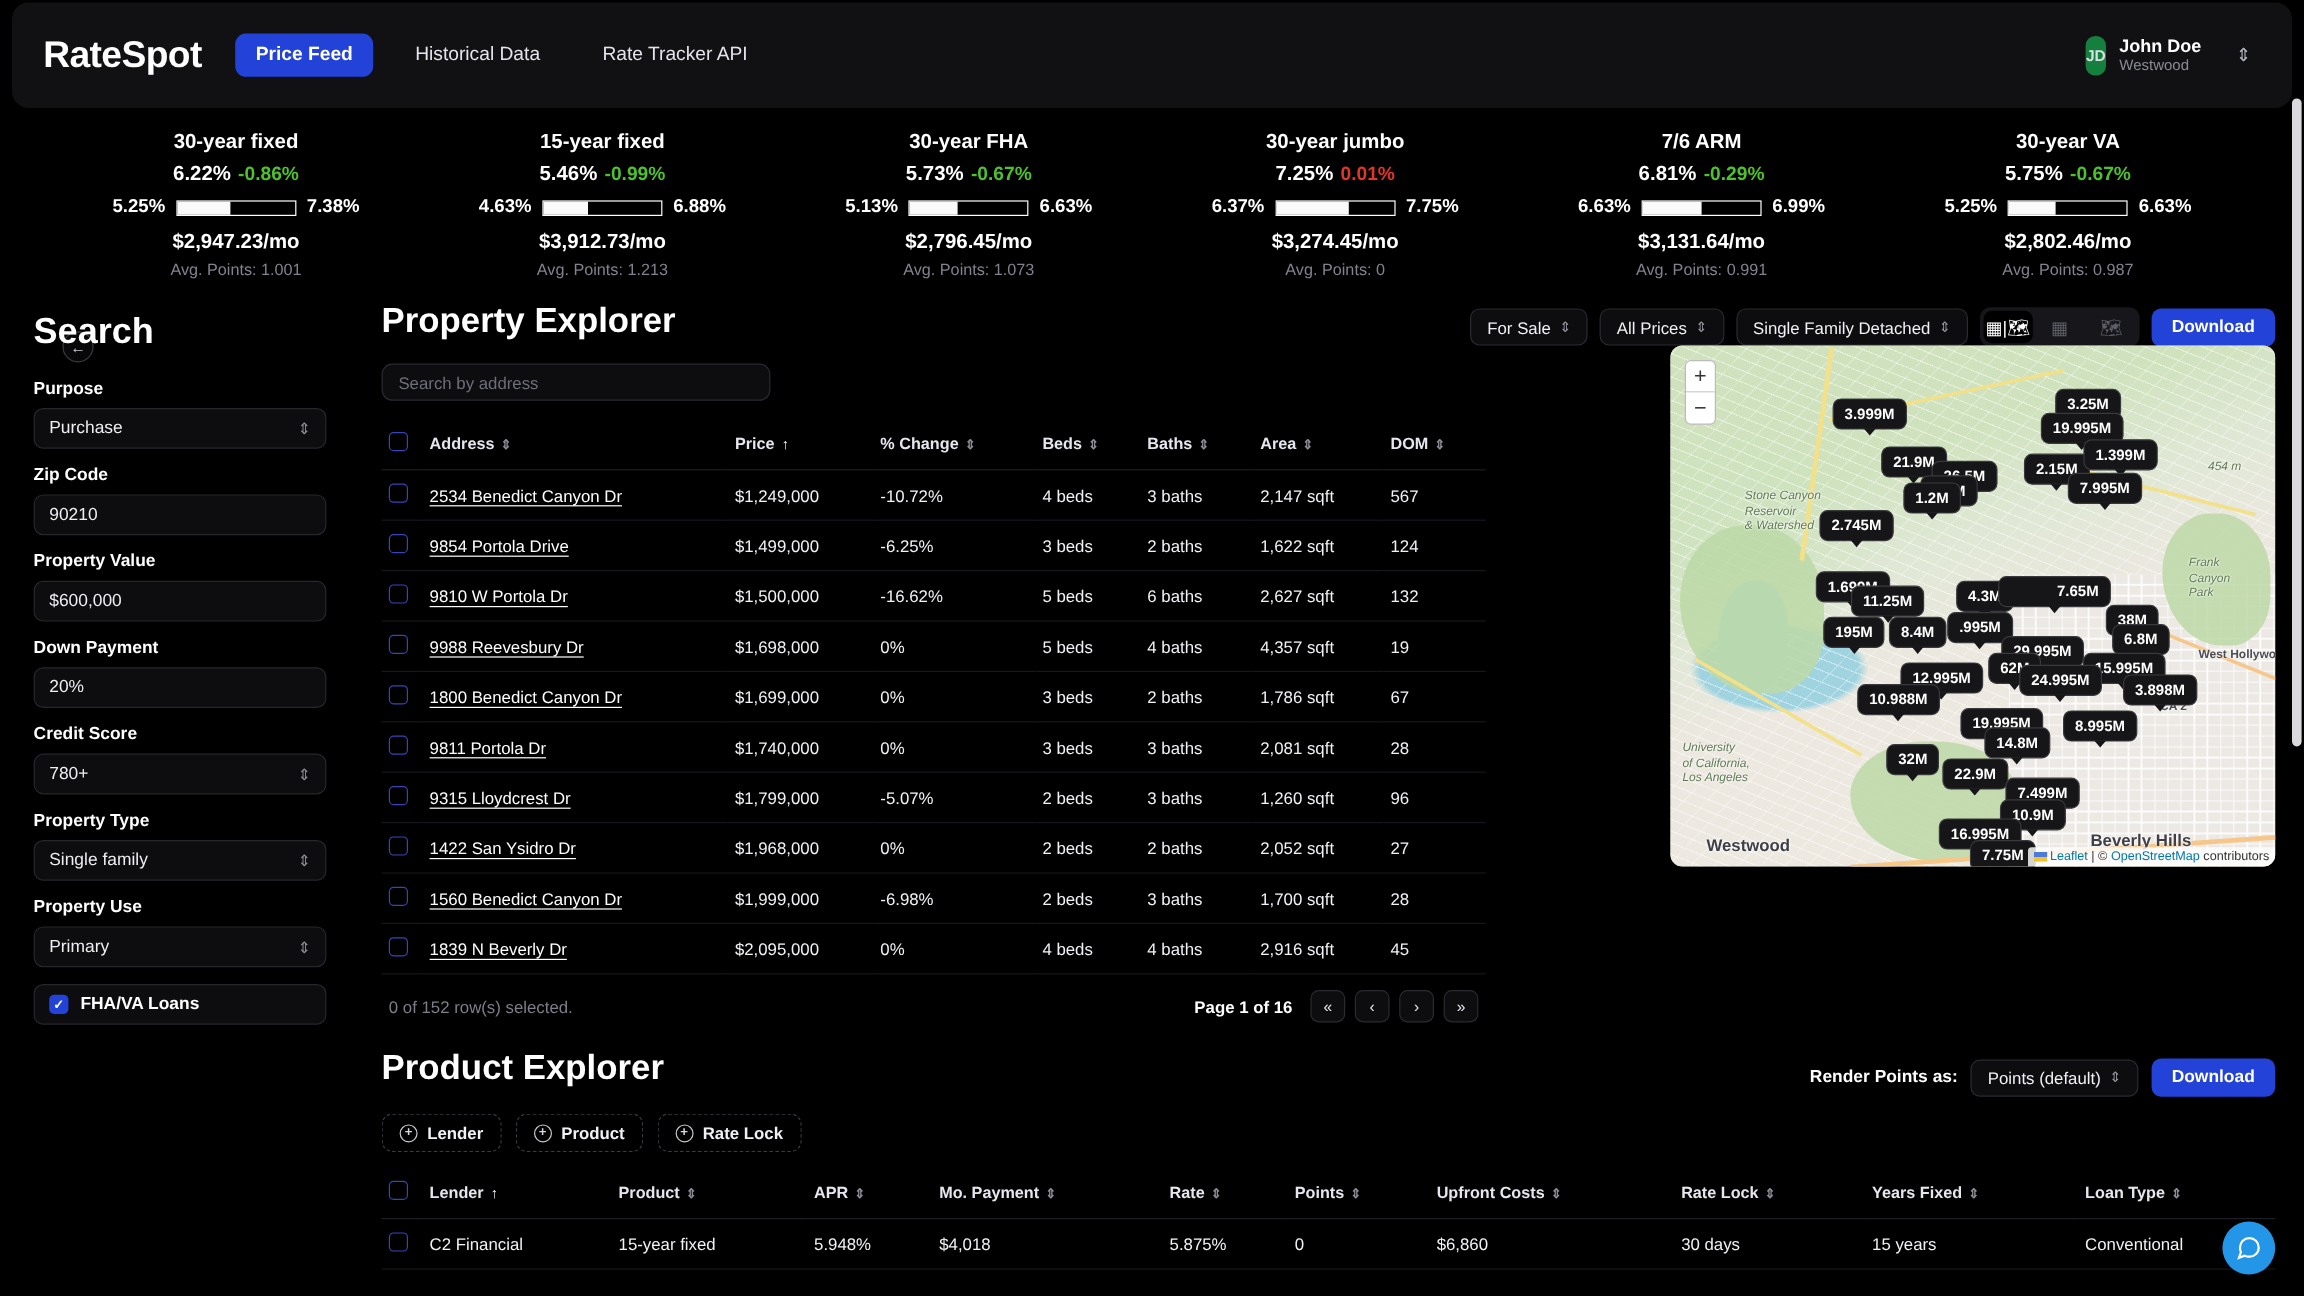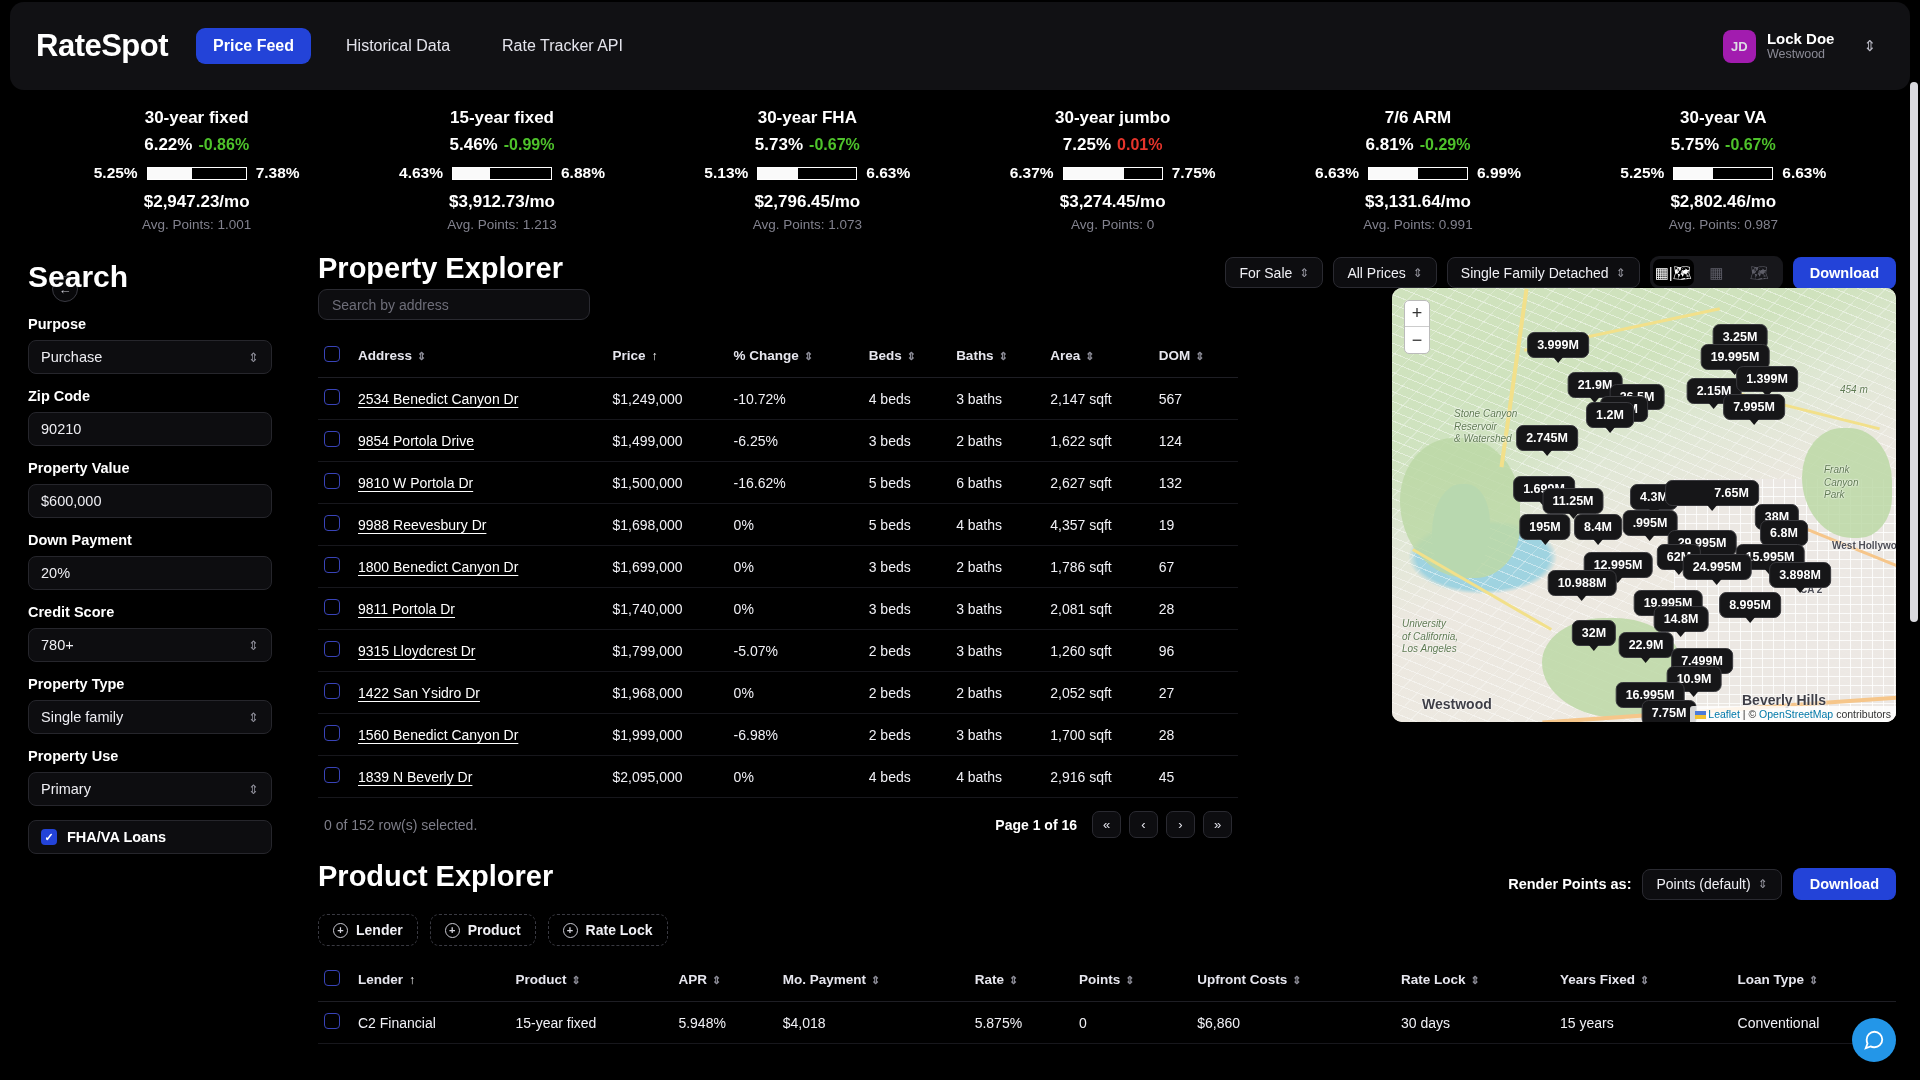--- a/index.html
+++ b/index.html
@@ -16,21 +16,21 @@
     position:absolute; left:10px; top:2px; width:1900px; height:88px;
     background:#111114; border-radius:14px;
     display:flex; align-items:center; padding:0 26px;
   }
   .brand { font-size:31px; font-weight:bold; color:#fff; letter-spacing:-0.5px; margin-right:28px; }
   .navitems { display:flex; align-items:center; gap:18px; }
   .navitem { font-size:16px; color:#e9e9ef; padding:9px 17px; border-radius:9px; font-weight:600; }
   .navitem.active { background:#2343d8; color:#fff; }
   .navitem.plain { color:#e4e4ec; font-weight:500; }
   .user { margin-left:auto; display:flex; align-items:center; gap:11px; padding-right:8px;}
-  .avatar { width:33px;height:33px;border-radius:8px;background:#a21caf;color:#dcdce4;
+  .avatar { width:17px;height:33px;border-radius:8px;background:#15803d;color:#dcdce4;
             display:flex;align-items:center;justify-content:center;font-size:13px;font-weight:700;}
   .uname { font-size:15px; color:#fff; font-weight:700; line-height:1.15;}
   .utier { font-size:12.5px; color:#8b8b96; line-height:1.2;}
   .updown { color:#b9b9c4; font-size:15px; margin-left:18px; }
 
   
   .ticker { position:absolute; left:10px; top:96px; width:1900px; height:148px; background:#000; }
   .tk-inner { display:flex; height:100%; padding:0 34px; }
   .tk-card { flex:1; display:flex; flex-direction:column; align-items:center; padding-top:12px; }
   .tk-name { font-size:17px; font-weight:700; color:#fff; margin-bottom:7px;}
@@ -76,21 +76,21 @@
           display:flex; align-items:center; gap:7px; padding:1px 13px; font-size:14px;
           color:#f0f0f5; font-weight:500;text-align:center; }
   .pill .caret { color:#9a9aa4; font-size:12px; }
   .viewtoggle { display:flex; gap:2px; background:#17171b; border-radius:9px; padding:3px; }
   .vbtn { width:41px;height:27px;border-radius:7px;display:flex;align-items:center;
           justify-content:center;font-size:15px;color:#5e5e68; }
   .vbtn.active { background:#000; color:#fff; }
   .dlbtn { background:#2343d8; color:#fff; font-size:14.5px; font-weight:700;
            padding:8px 17px; border-radius:8px; }
 
-  .searchbox { margin-top:0; width:272px; height:31px; background:#0d0d10;
+  .searchbox { margin-top:14px; width:324px; height:31px; background:#0d0d10;
                border:1px solid #2a2a31; border-radius:9px; display:flex; align-items:center;
                padding:0 13px; }
   .searchbox input { background:transparent; border:none; outline:none; color:#ededf2;
                      font-size:14px; width:100%; font-family:"Liberation Sans",sans-serif; }
   .searchbox input::placeholder { color:#6e6e79; }
 
   
   .ptable { margin-top:18px; width:920px; }
   .ptable table { width:100%; border-collapse:collapse; }
   .ptable th { text-align:left; font-size:13.5px; color:#e6e6ee; font-weight:700;
@@ -194,21 +194,21 @@
   <div class="topnav">
     <div class="brand">RateSpot</div>
     <div class="navitems">
       <div class="navitem active">Price Feed</div>
       <div class="navitem plain">Historical Data</div>
       <div class="navitem plain">Rate Tracker API</div>
     </div>
     <div class="user">
       <div class="avatar">JD</div>
       <div>
-        <div class="uname">Lock Doe</div>
+        <div class="uname">John Doe</div>
         <div class="utier">Westwood</div>
       </div>
       <div class="updown">⇕</div>
     </div>
   </div>
 
   <div class="ticker">
     <div class="tk-arrow left">
       <span>←</span>
     </div>

